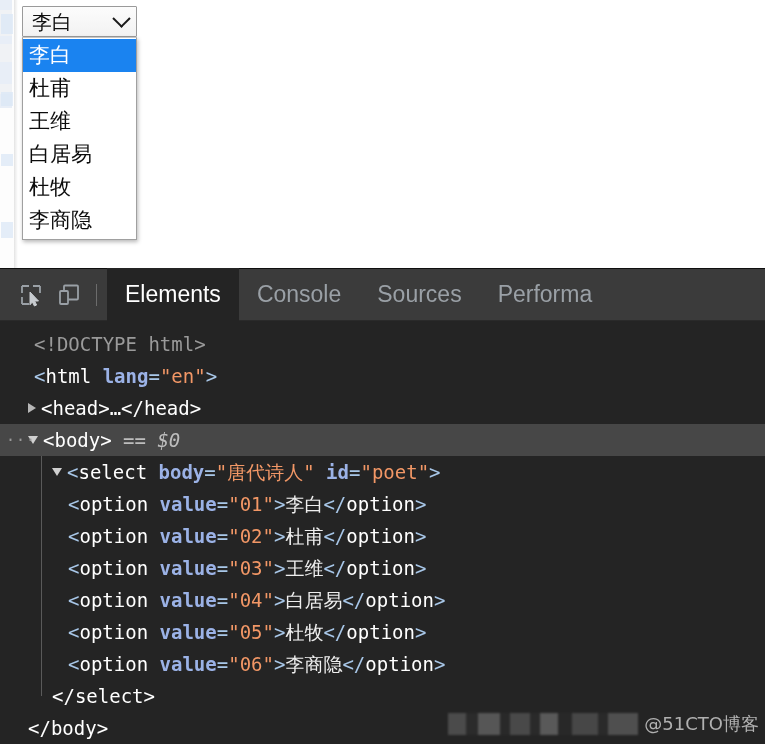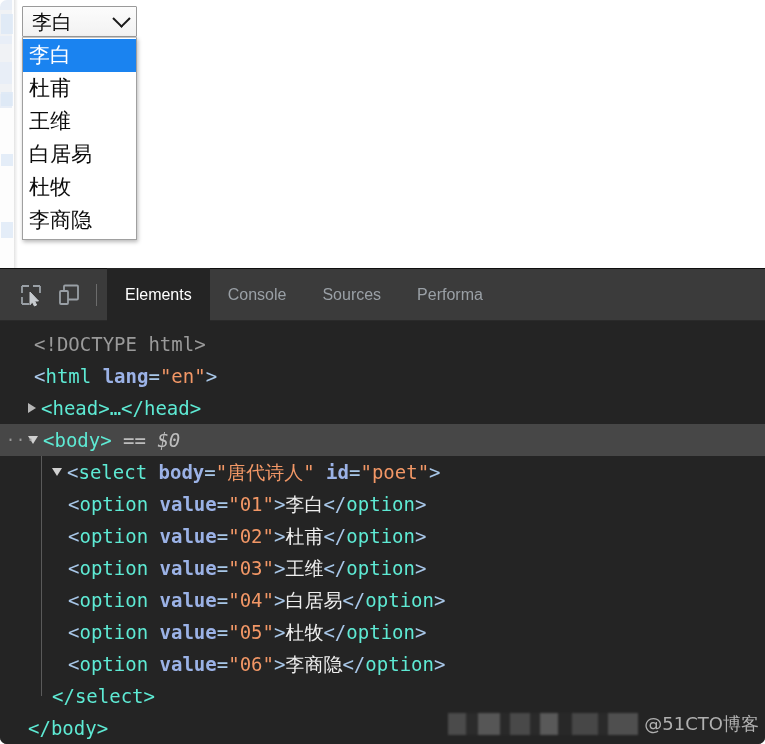--- a/index.html
+++ b/index.html
@@ -13,21 +13,20 @@
     background: #ffffff;
     font-family: "Liberation Sans", "DejaVu Sans", sans-serif;
     -webkit-font-smoothing: antialiased;
   }
 
   #screen {
     position: relative;
     width: 765px;
     height: 744px;
     overflow: hidden;
-    border-radius: 7px;
   }
 
   
   .page-area {
     position: absolute;
     left: 0;
     top: 0;
     width: 765px;
     height: 268px;
     background: #ffffff;
@@ -166,21 +165,21 @@
     height: 22px;
     background: #6c6c6c;
     margin: 0 10px 0 8px;
   }
   .tab {
     height: 51px;
     padding: 7px 18px;
     display: flex;
     align-items: center;
     font-family: "Liberation Sans", sans-serif;
-    font-size: 16px;
+    font-size: 23px;
     color: #9aa0a6;
     white-space: nowrap;
     cursor: pointer;
   }
   .tab.active {
     background: #242424;
     color: #ffffff;
   }
 
   
@@ -233,21 +232,21 @@
     border-bottom: 5px solid transparent;
   }
   .tri-down {
     border-top: 8px solid #d0d0d0;
     border-left: 5px solid transparent;
     border-right: 5px solid transparent;
     vertical-align: 3px;
   }
 
   .tok-punct { color: #a8c7e8; }
-  .tok-tag   { color: #5eead4; }
+  .tok-tag   { color: #ffffff; }
   .tok-attr  { color: #9bb2e6; font-weight: bold; }
   .tok-val   { color: #f29766; }
   .tok-text  { color: #eeeeee; }
   .tok-doctype { color: #9a9a9a; }
   .tok-dollar { color: #bdbdbd; font-style: italic; }
 
   .guide {
     position: absolute;
     left: 41px;
     top: 0;

